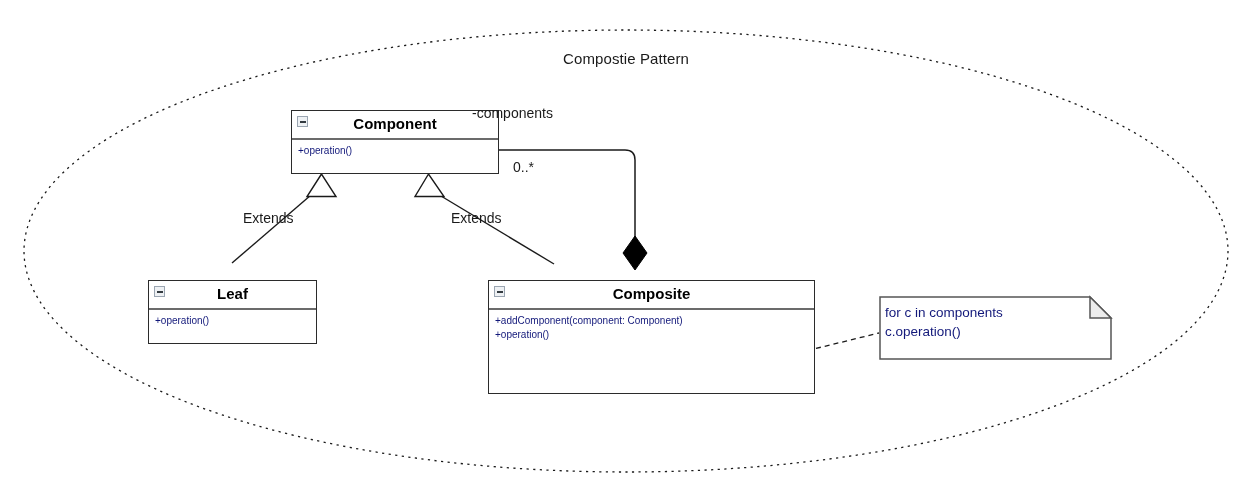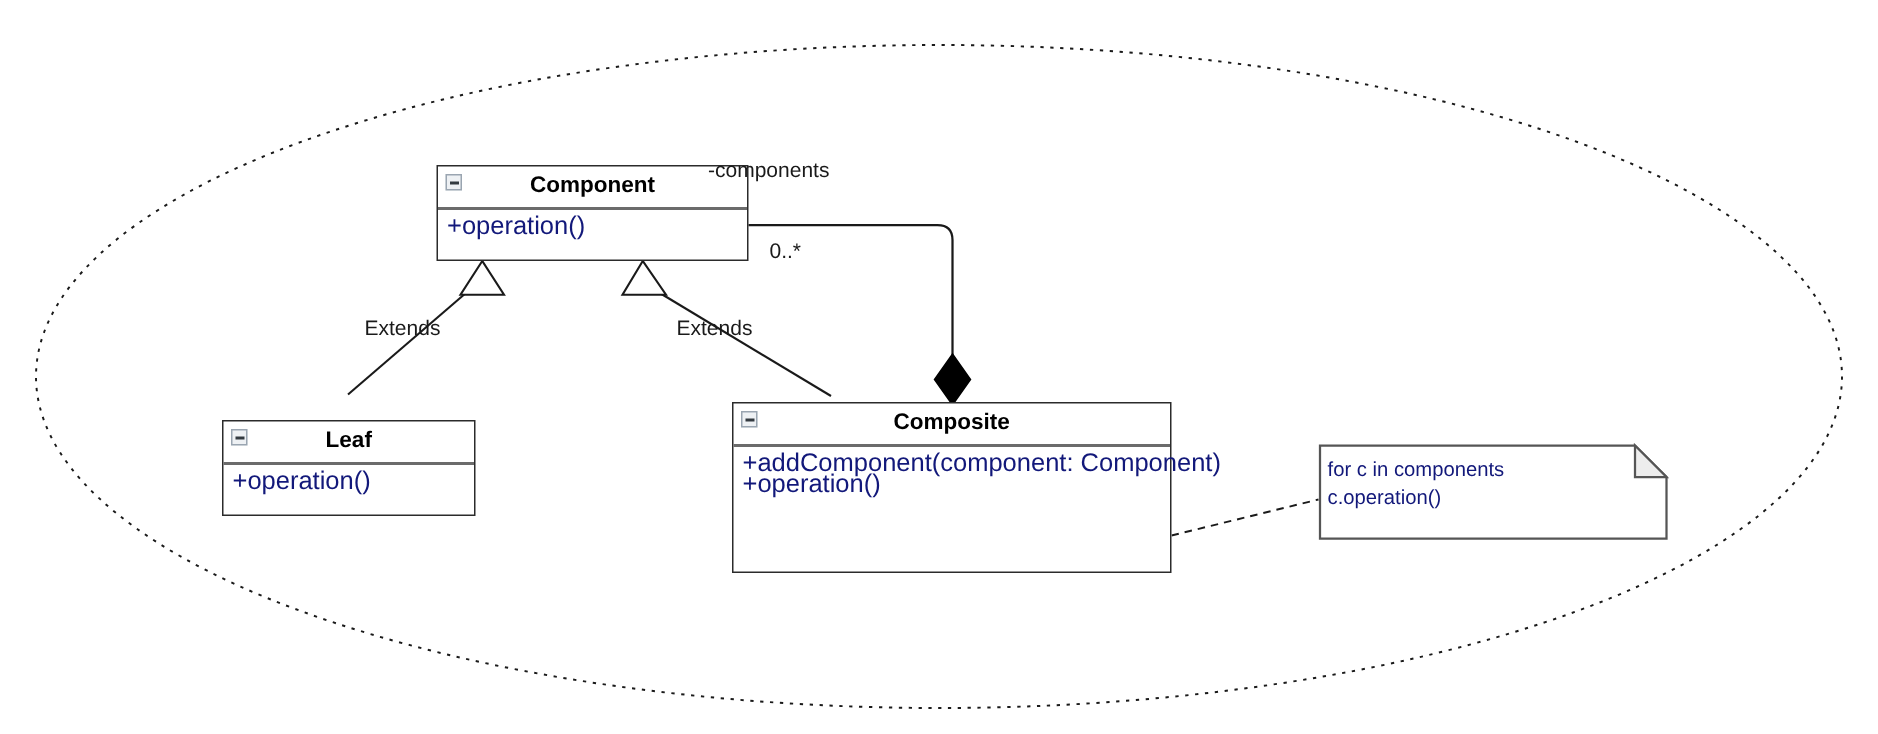--- a/index.html
+++ b/index.html
@@ -78,30 +78,30 @@
     left: 1.5px;
     right: 1.5px;
     top: 4px;
     height: 1.6px;
     background: #333a40;
   }
   .uml-members {
     padding: 4px 5px 4px 6px;
   }
   .uml-member {
-    font-size: 17px;
+    font-size: 10px;
     line-height: 13.6px;
     color: #12187a;
     white-space: nowrap;
   }
 
   
   #class-component { left: 291px; top: 110px; width: 208px; height: 64px; }
   #class-leaf      { left: 148px; top: 263px; width: 169px; height: 64px; margin-top: 17px; }
-  #class-composite { left: 488px; top: 268px; width: 293px; height: 114px; }
+  #class-composite { left: 488px; top: 280px; width: 327px; height: 114px; }
 
   
   .uml-note {
     position: absolute;
     left: 879px;
     top: 296px;
     width: 232px;
     height: 64px;
   }
   .uml-note-text {
@@ -143,20 +143,21 @@
 
     <path d="M 463 150 L 625 150 Q 635 150 635 160 L 635 240" fill="none" stroke="#1a1a1a" stroke-width="1.5"></path>
     <polygon points="635,236 647,253 635,270 623,253" fill="#000000" stroke="#000000" stroke-width="1"></polygon>
 
     <line x1="781" y1="357" x2="879" y2="333" stroke="#1a1a1a" stroke-width="1.3" stroke-dasharray="5 4"></line>
 
     <path d="M 880 297 L 1090 297 L 1111 318 L 1111 359 L 880 359 Z" fill="#ffffff" stroke="#555555" stroke-width="1.5" stroke-linejoin="miter"></path>
     <path d="M 1090 297 L 1111 318 L 1090 318 Z" fill="#ededed" stroke="#555555" stroke-width="1.5" stroke-linejoin="miter"></path>
   </svg>
 
+  <div class="diagram-title">Compostie Pattern</div>
 
   <div id="class-component" class="uml-class">
     <div class="uml-class-header">
       <span class="collapse-icon"></span>
       <span class="uml-class-name">Component</span>
     </div>
     <div class="uml-members">
       <div class="uml-member">+operation()</div>
     </div>
   </div>

